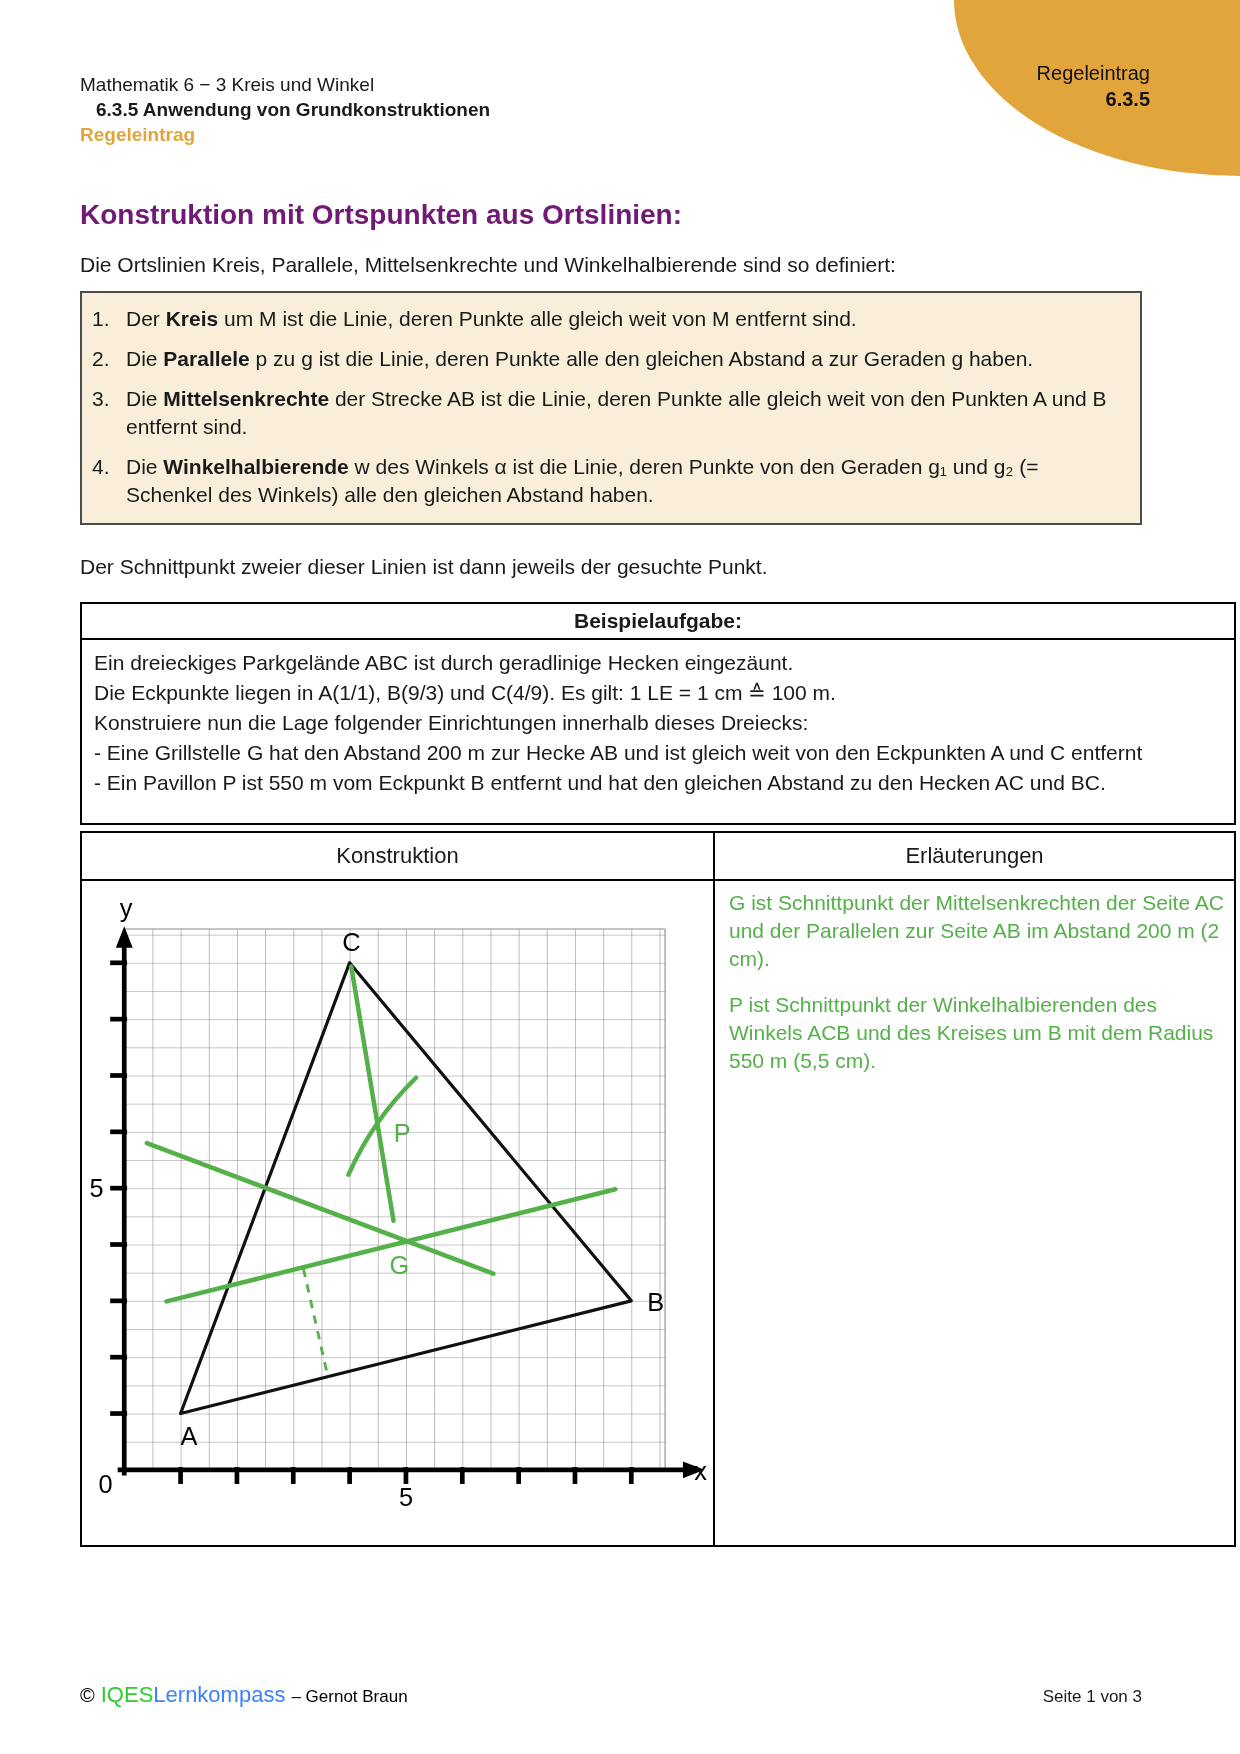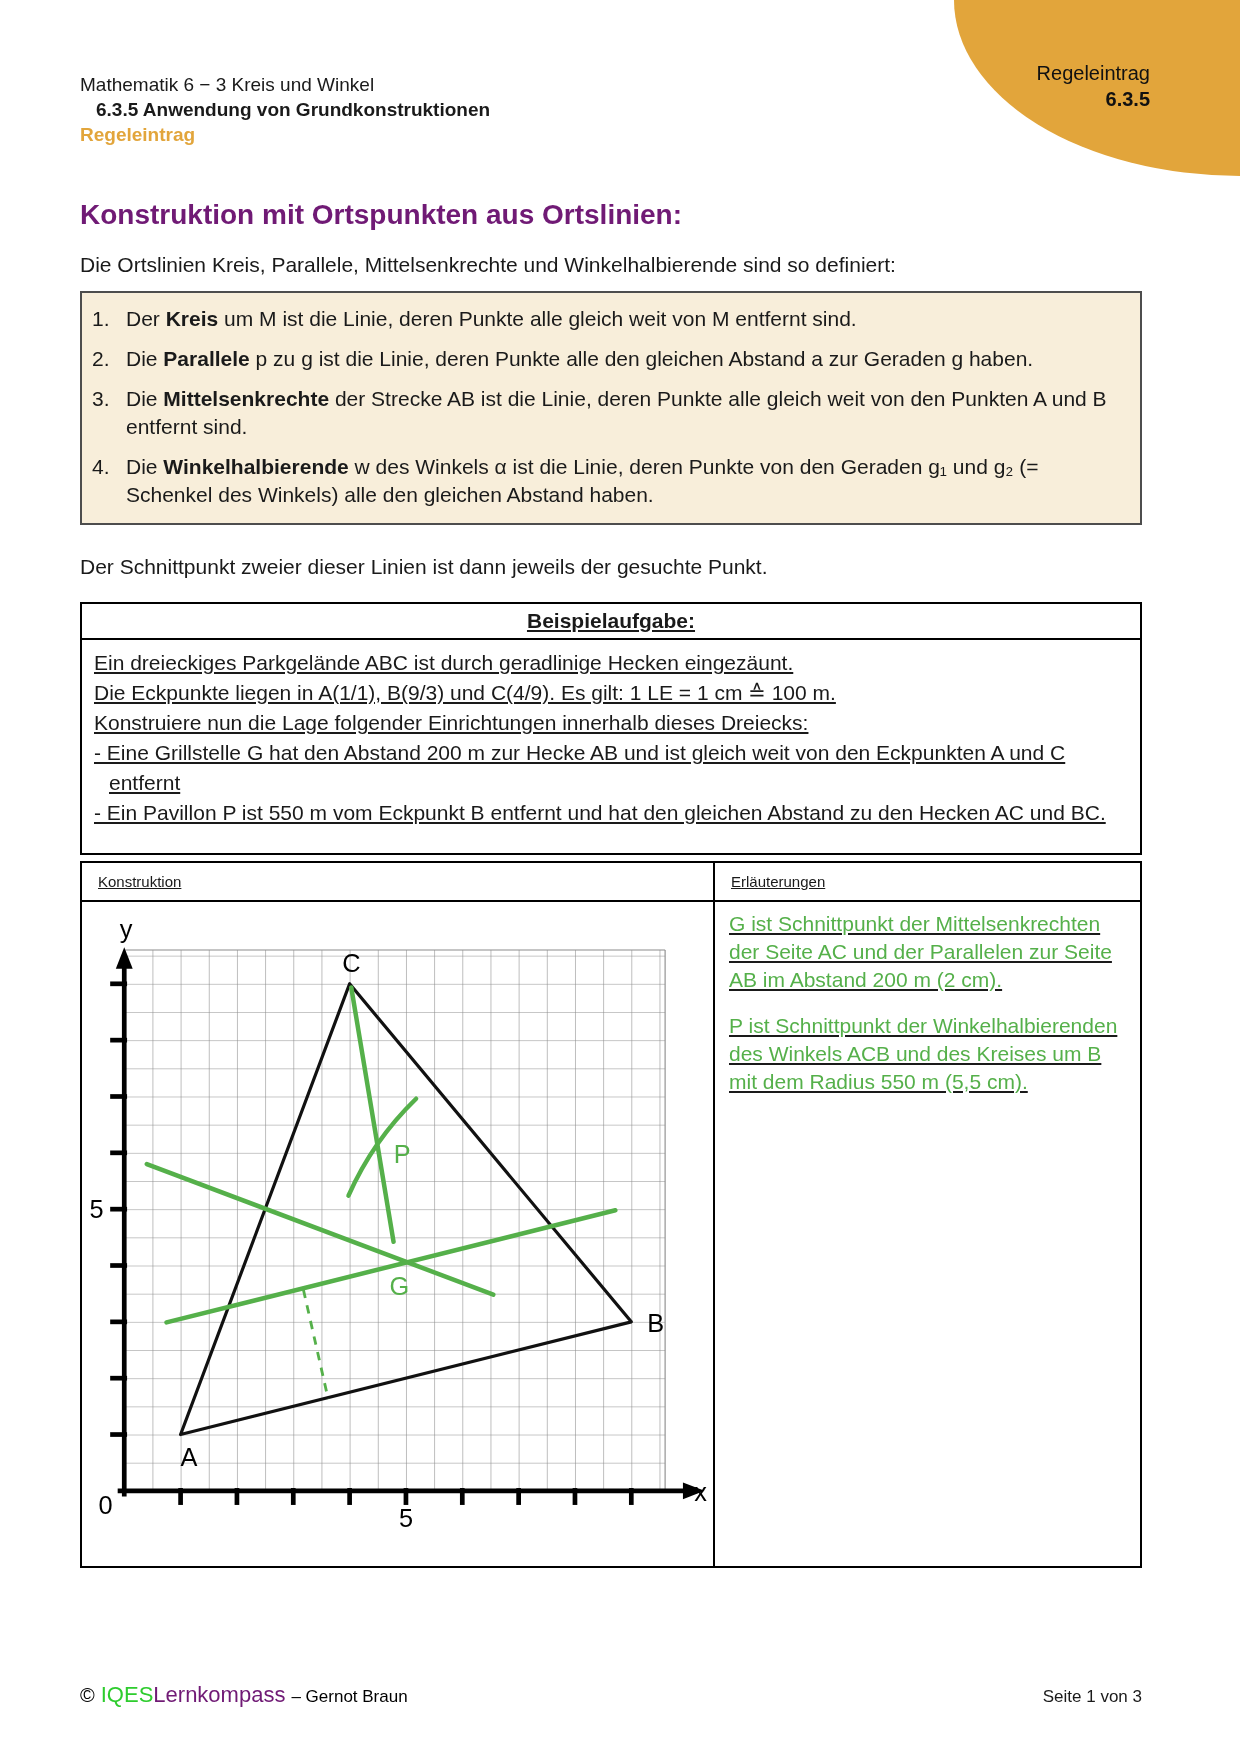--- a/index.html
+++ b/index.html
@@ -27,42 +27,42 @@
   .defbox{margin-top:14px;border:2px solid #4d4d4d;box-sizing:border-box;
           padding:12px 12px 14px 10px;}
   .defrow{display:flex;font-size:21px;line-height:28px;margin-top:12px;}
   .defrow:first-child{margin-top:0;}
   .defnum{width:34px;flex:0 0 34px;}
   .deftext{flex:1;}
   .deftext b{font-weight:bold;}
 
   .bridge{margin-top:26px;font-size:21px;line-height:31px;}
 
-  table.tbl{border-collapse:collapse;width:1062px;table-layout:fixed;text-decoration:underline;}
+  table.tbl{border-collapse:collapse;width:1156px;table-layout:fixed;}
   table.tbl td,table.tbl th{border:2px solid #000;box-sizing:border-box;}
   .tbl1{margin-top:20px;}
   .tbl1 th{font-size:21px;font-weight:bold;text-align:center;padding:5px 0;}
   .tbl1 td{padding:8px 12px 25px 12px;font-size:21px;line-height:30px;margin-top:45px;}
   .hang{padding-left:15px;text-indent:-15px;}
 
   .tbl2{margin-top:6px;}
-  .tbl2 th{font-size:15px;font-weight:normal;text-align:left;padding:10px 16px;}
+  .tbl2 th{font-size:22px;font-weight:normal;text-align:center;padding:10px 16px;}
   .col-konstruktion{width:633px;}
   .tbl2 td{vertical-align:top;}
   .cell-diagram{padding:2px 0 0 0;}
   .cell-expl{padding:8px 10px 8px 14px;height:666px;}
   .expl p{margin:0 0 18px 0;font-size:21px;line-height:28px;}
 
   .diagram-svg{display:block;width:631px;height:631px;}
 
   .footer{position:absolute;left:80px;top:1682px;width:1062px;display:flex;
           justify-content:space-between;align-items:baseline;}
   .brand{font-size:22px;color:#000;}
   .brand .copy{font-size:20px;margin-right:6px;}
-  .brand .black{color:#701a75;}
+  .brand .black{color:#3b82f6;}
   .brand .author{font-size:17px;margin-left:6px;}
   .pagenum{font-size:17px;}
 </style>
 </head>
 <body>
 
 <div class="page">
 
   <div class="corner" style="background:#E2A53B;">
     <div class="corner-inner">

